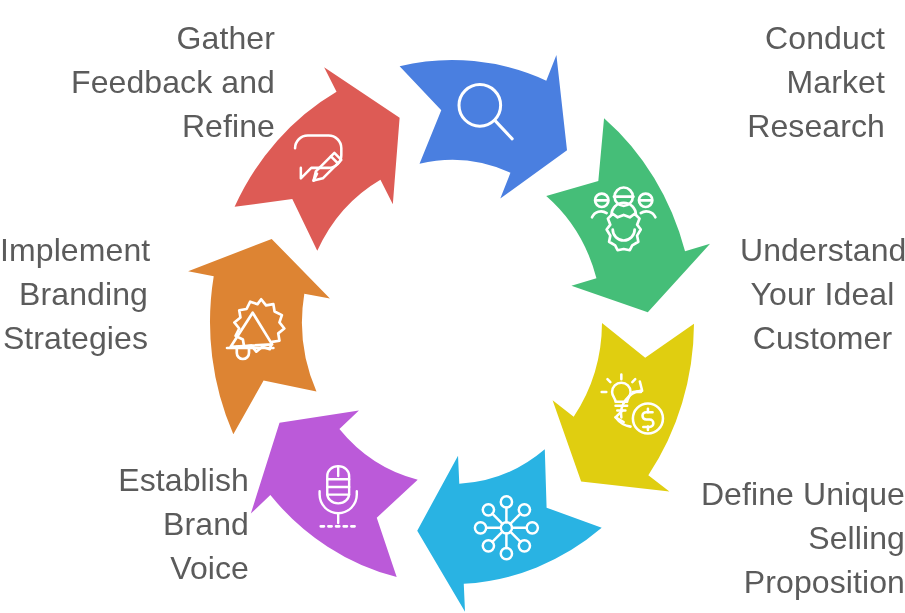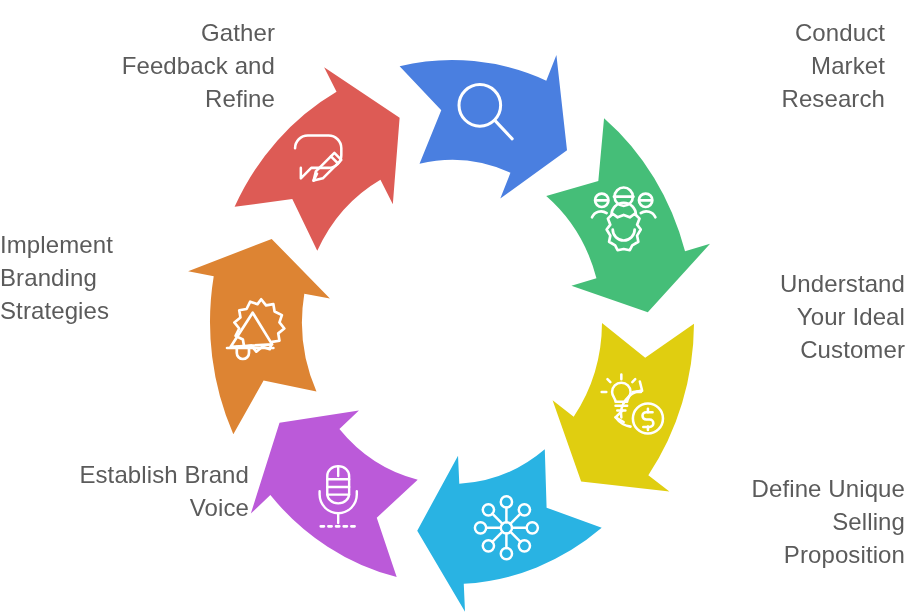--- a/index.html
+++ b/index.html
@@ -23,34 +23,34 @@
   #cycle-svg {
     position: absolute;
     left: 0;
     top: 0;
     width: 905px;
     height: 613px;
   }
   .seg-label {
     position: absolute;
     color: #5b5b5b;
-    font-size: 24px;
+    font-size: 32px;
     line-height: 1.38;
     font-family: "Liberation Sans", sans-serif;
     white-space: pre-line;
     letter-spacing: 0.1px;
   }
 
   
   #label-conduct-market-research { left: 615px; top: 16px;  width: 270px; text-align: right; }
-  #label-understand-ideal-customer { left: 740px; top: 228px; width: 165px; text-align: right; margin-top: 39px; }
+  #label-understand-ideal-customer { left: 740px; top: 228px; width: 165px; text-align: center; }
   #label-define-usp              { left: 695px; top: 472px; width: 210px; text-align: right; }
   #label-build-strong-presence   { left: 300px; top: 598px; width: 320px; text-align: center; }
   #label-establish-brand-voice   { left: 0px;   top: 458px; width: 205px; text-align: right; margin-left: 44px; }
-  #label-implement-branding      { left: 0px;   top: 228px; width: 148px; text-align: left; }
+  #label-implement-branding      { left: 0px;   top: 228px; width: 148px; text-align: right; }
   #label-gather-feedback         { left: 60px;  top: 16px;  width: 215px; text-align: right; }
 </style>
 </head>
 <body>
 
 <div id="stage">
 
   <svg id="cycle-svg" viewBox="0 0 905 613" xmlns="http://www.w3.org/2000/svg">
     <g id="segments-group">
         <path d="M 399.62 66.21 A 242 262 0 0 1 546.28 80.70 L 556.41 54.91 L 567.01 150.33 L 500.31 198.59 L 510.44 172.80 A 150 162 0 0 0 419.53 163.84 L 441.26 110.32 Z" fill="#4a7fe0"></path>

